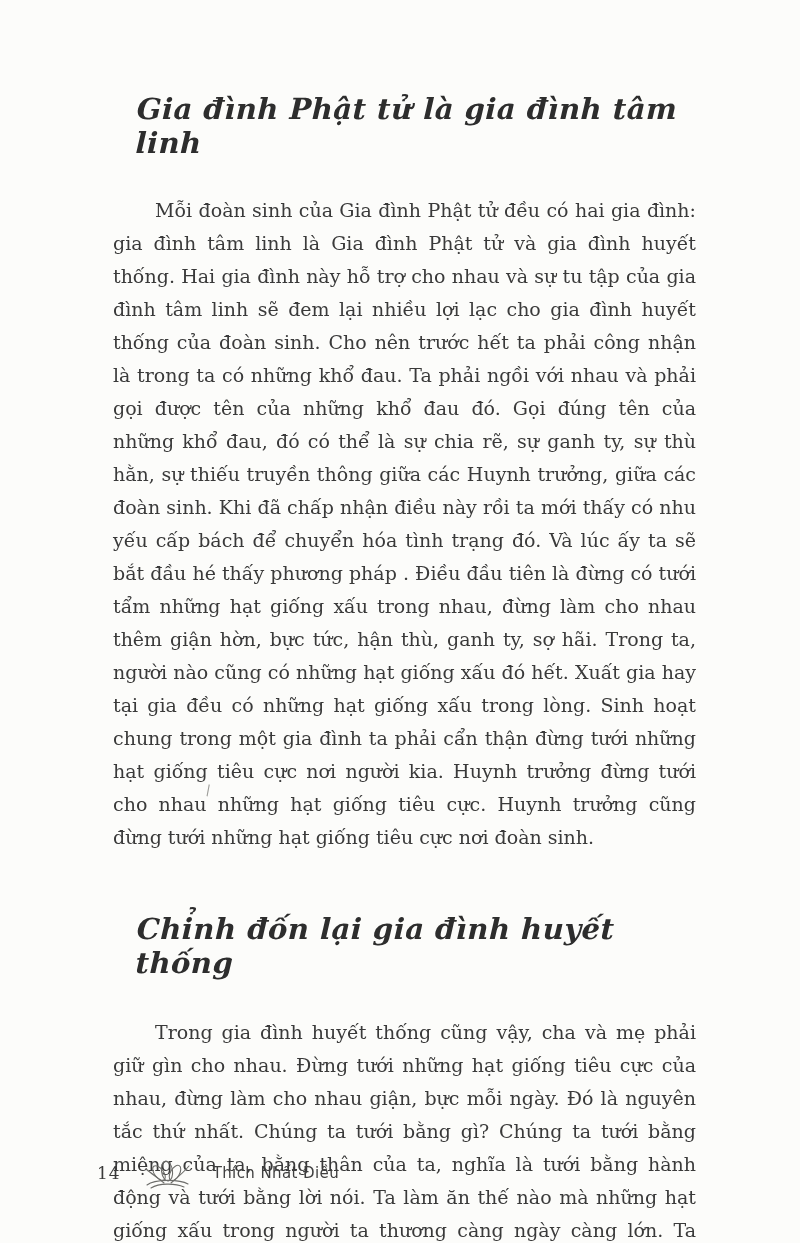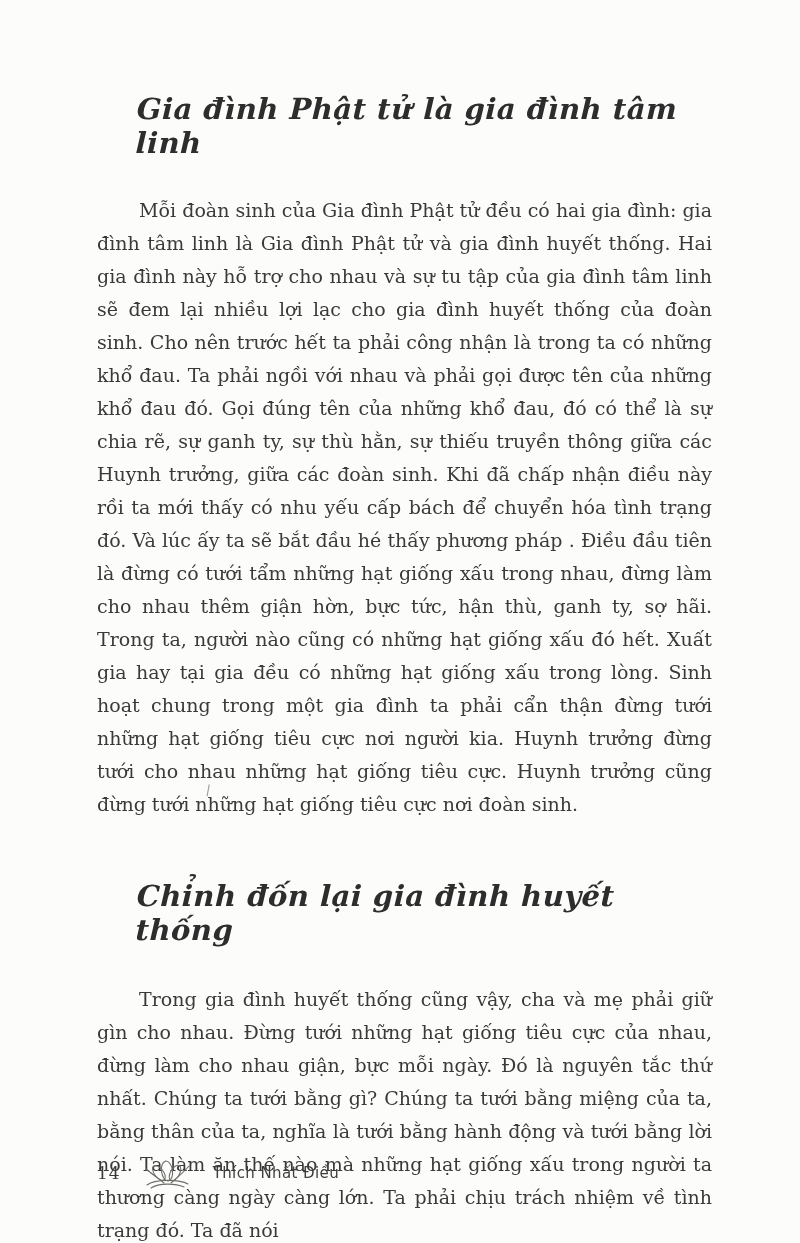--- a/index.html
+++ b/index.html
@@ -34,21 +34,21 @@
   .section-heading.second {
     margin-top: 58px;
     margin-bottom: 36px;
   }
   .body-text {
     font-size: 19px;
     line-height: 33px;
     text-align: justify;
     text-indent: 42px;
     color: #3a3a3a;
-    margin: 0;
+    margin: 16px;
   }
   .scan-mark {
     position: absolute;
     left: 206px;
     top: 782px;
     color: #9a9a96;
     font-size: 14px;
     transform: rotate(28deg);
     user-select: none;
   }

